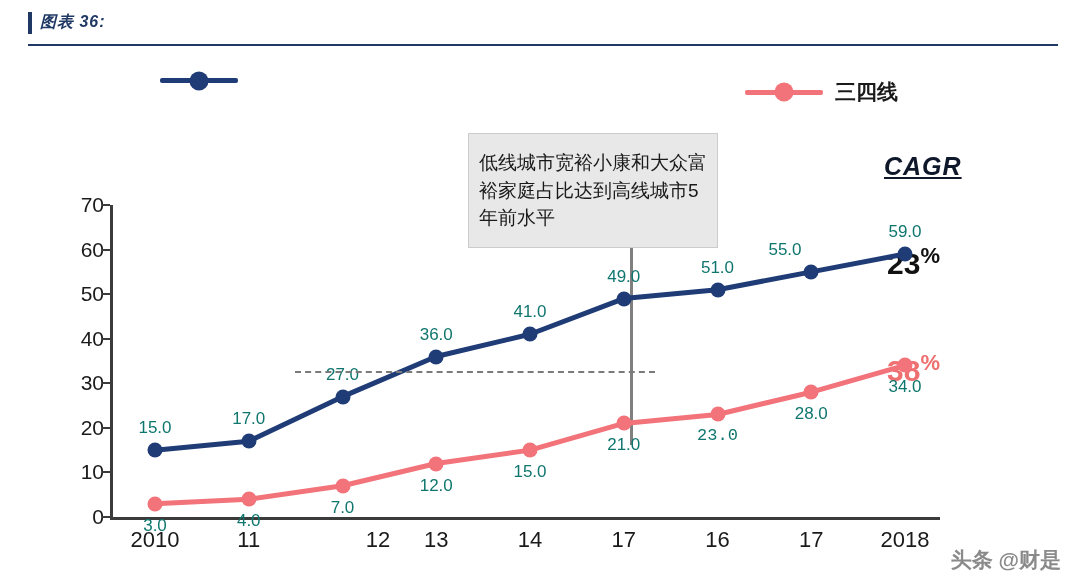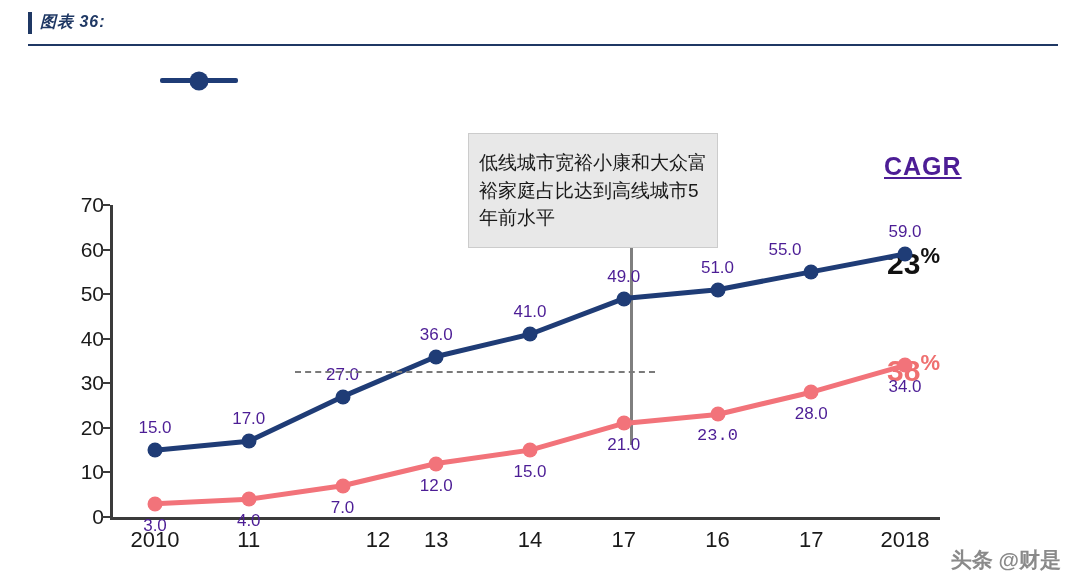--- a/index.html
+++ b/index.html
@@ -53,21 +53,21 @@
   .ytick-mark{position:absolute;left:-8px;width:8px;height:2px;background:#3b3b3b;transform:translateY(-50%);}
   .xtick{
     position:absolute;top:322px;font-size:22px;color:#1a1a1a;
     transform:translateX(-50%);white-space:nowrap;
   }
   .dot{
     position:absolute;width:15px;height:15px;border-radius:50%;
     transform:translate(-50%,-50%);
   }
   .dlabel{
-    position:absolute;font-size:17px;color:#4c1d95;
+    position:absolute;font-size:17px;color:#0f766e;
     transform:translate(-50%,0);white-space:nowrap;
   }
   svg.lines{position:absolute;left:0;top:0;width:830px;height:315px;overflow:visible;}
   
   .callout{
     position:absolute;left:468px;top:133px;width:250px;height:115px;
     background:#e8e8e8;border:1px solid #cccccc;
     display:flex;align-items:center;
     padding:4px 10px;box-sizing:border-box;
   }
@@ -77,22 +77,23 @@
   .callout-stem{
     position:absolute;left:630px;top:248px;width:3px;height:197px;background:#7f7f7f;
   }
   .dash-line{
     position:absolute;left:295px;top:371px;width:360px;height:0;
     border-top:2px dashed #7a7a7a;
   }
   
   .cagr-title{
     position:absolute;left:884px;top:152px;
-    font-size:25px;font-weight:bold;color:#4c1d95;letter-spacing:1px;
+    font-size:25px;font-weight:bold;color:#0f172a;letter-spacing:1px;
     text-decoration:underline;
+    font-style:italic;
   }
   .cagr1{
     position:absolute;left:887px;top:243px;font-size:30px;font-weight:bold;color:#111;
   }
   .cagr2{
     position:absolute;left:887px;top:350px;font-size:30px;font-weight:bold;color:#ef7070;
   }
   .cagr-sup{font-size:22px;vertical-align:super;}
   
   .watermark{
@@ -107,20 +108,26 @@
   <div class="header-bar"></div>
   <div class="fig-label">图表 36:</div>
   <div class="header-rule"></div>
 </div>
 
 <div class="legend">
   <div class="legend-item" id="leg0" style="left:160px;top:8px;">
     <span class="legend-line" id="leg0line" style="background: rgb(31, 60, 118);">
       <span class="legend-dot" id="leg0dot" style="background: rgb(31, 60, 118);"></span>
     </span>
+  </div>
+  <div class="legend-item" id="leg1" style="left:745px;top:8px;">
+    <span class="legend-line" id="leg1line" style="background: rgb(242, 115, 122);">
+      <span class="legend-dot" id="leg1dot" style="background: rgb(242, 115, 122);"></span>
+    </span>
+    <span class="legend-text">三四线</span>
   </div>
 </div>
 
 <div class="callout">
   <div class="callout-text">低线城市宽裕小康和大众富裕家庭占比达到高线城市5年前水平</div>
 </div>
 <div class="callout-stem"></div>
 
 <div class="cagr-title">CAGR</div>
 <div class="cagr1"><span>23</span><span class="cagr-sup">%</span></div>

